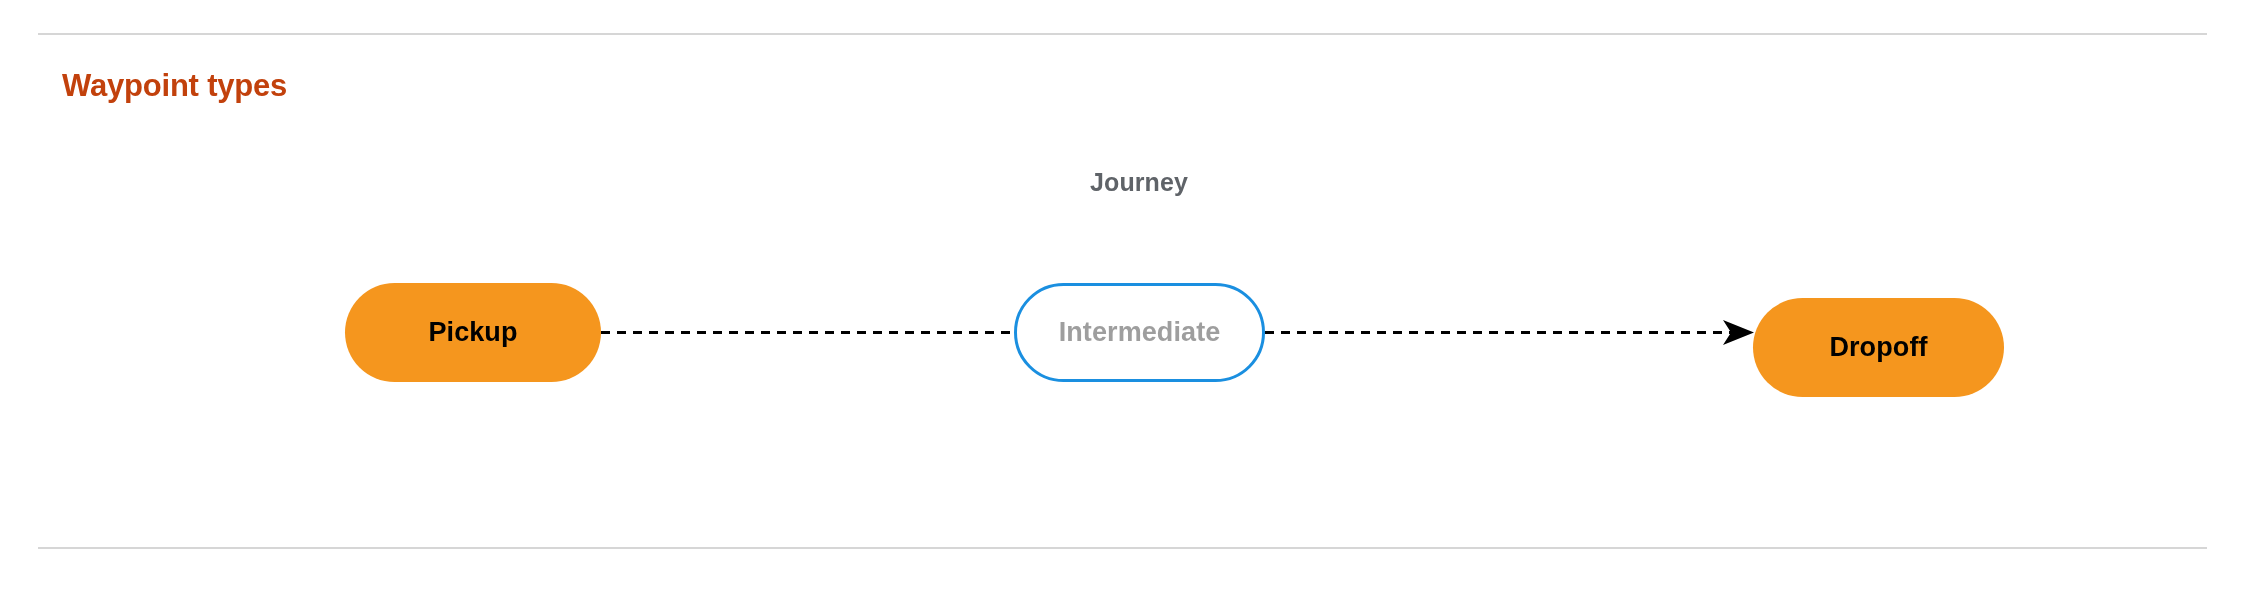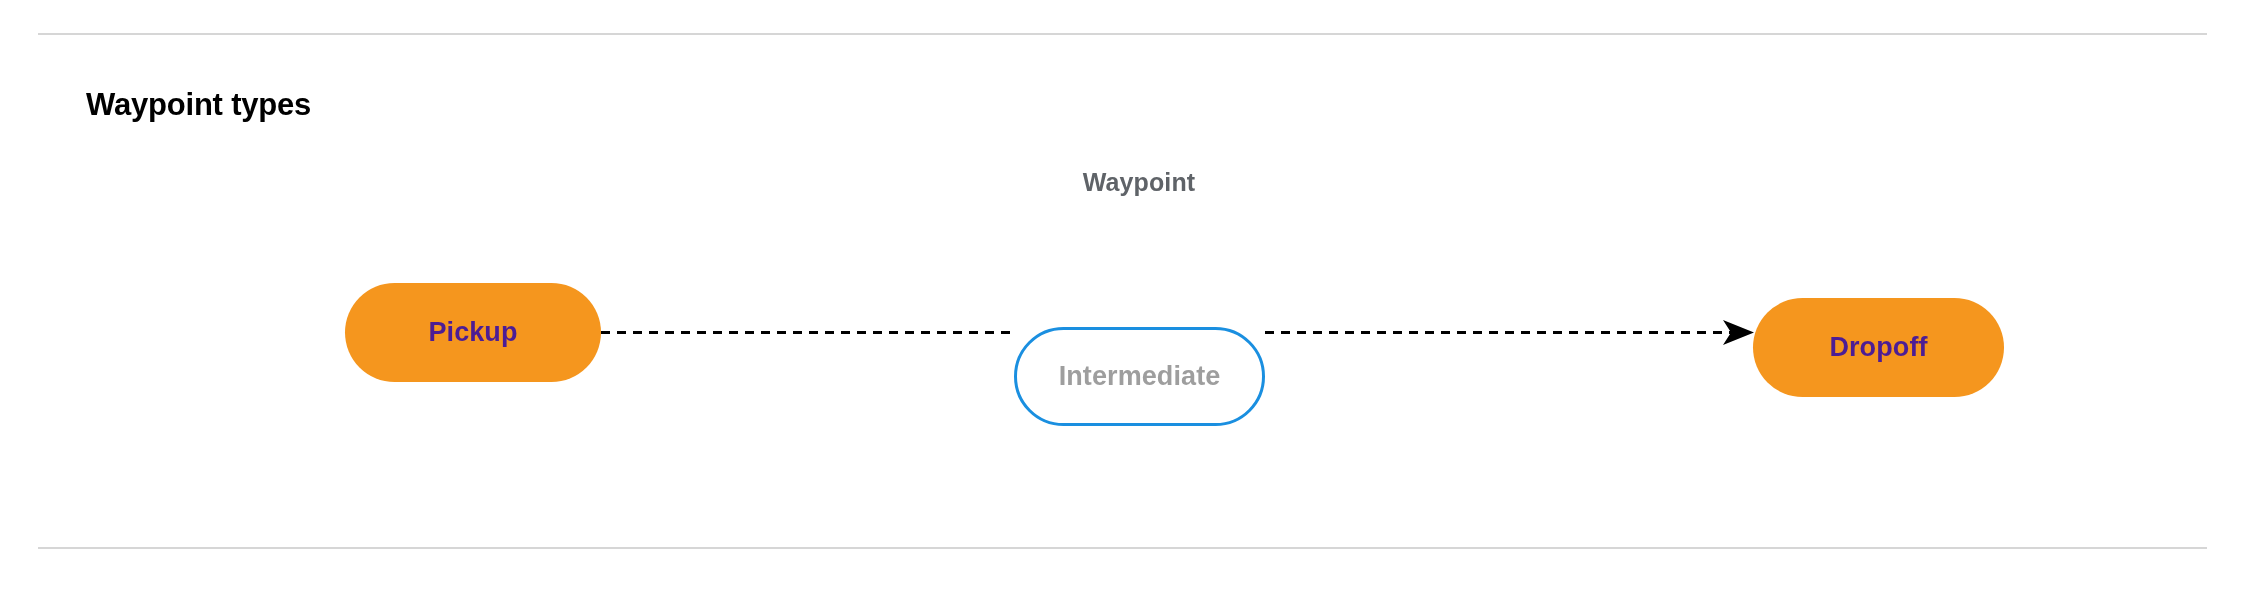--- a/index.html
+++ b/index.html
@@ -25,27 +25,26 @@
     width: 2169px;
     height: 2px;
     background: #d6d6d6;
   }
   .divider.top    { top: 33px; }
   .divider.bottom { top: 547px; }
 
   .page-title {
     position: absolute;
     left: 62px;
-    top: 87px;
+    top: 68px;
     font-size: 31px;
     font-weight: 700;
-    color: #000000;
+    color: #c2410c;
     letter-spacing: -0.2px;
     white-space: nowrap;
-    margin-left: 24px;
   }
 
   .diagram {
     position: absolute;
     left: 0;
     top: 0;
     width: 2245px;
     height: 592px;
   }
 
@@ -70,31 +69,31 @@
     align-items: center;
     justify-content: center;
     font-size: 27px;
     font-weight: 700;
     letter-spacing: 0.1px;
     white-space: nowrap;
   }
 
   .node.terminal {
     background: #f5961e;
-    color: #4c1d95;
+    color: #000000;
   }
 
   .node.intermediate {
     background: #ffffff;
     border: 3px solid #1a8fe0;
     color: #9e9e9e;
   }
 
   .node-pickup       { left: 345px;  top: 283px; width: 256px; }
-  .node-intermediate { left: 1014px; top: 283px; width: 251px; margin-top: 44px; }
+  .node-intermediate { left: 1014px; top: 283px; width: 251px; }
   .node-dropoff      { left: 1753px; top: 298px; width: 251px; }
 
   .connector {
     position: absolute;
     top: 283px;
     height: 99px;
     overflow: visible;
   }
   .connector-1 { left: 601px;  width: 414px; }
   .connector-2 { left: 1265px; width: 489px; }
@@ -103,21 +102,21 @@
 <body>
 
 <div id="page">
 
   <div class="divider top"></div>
 
   <div class="page-title">Waypoint types</div>
 
   <div class="diagram">
 
-    <div class="journey-label">Waypoint</div>
+    <div class="journey-label">Journey</div>
 
     <div class="node terminal node-pickup">
       <span>Pickup</span>
     </div>
 
     <svg class="connector connector-1" viewBox="0 0 414 99" preserveAspectRatio="none">
       <line x1="0" y1="49.5" x2="414" y2="49.5" stroke="#000000" stroke-width="3" stroke-dasharray="9 7" stroke-linecap="butt"></line>
     </svg>
 
     <div class="node intermediate node-intermediate">

